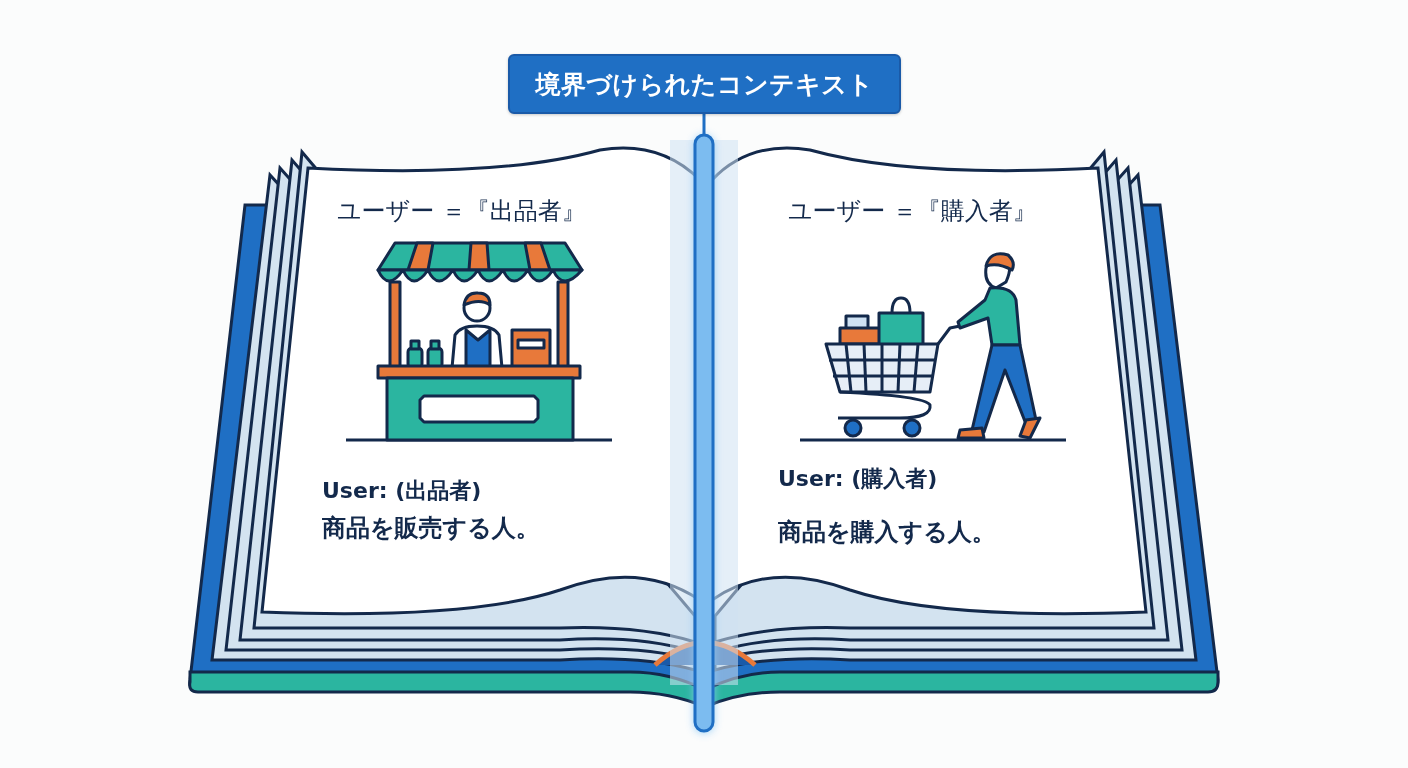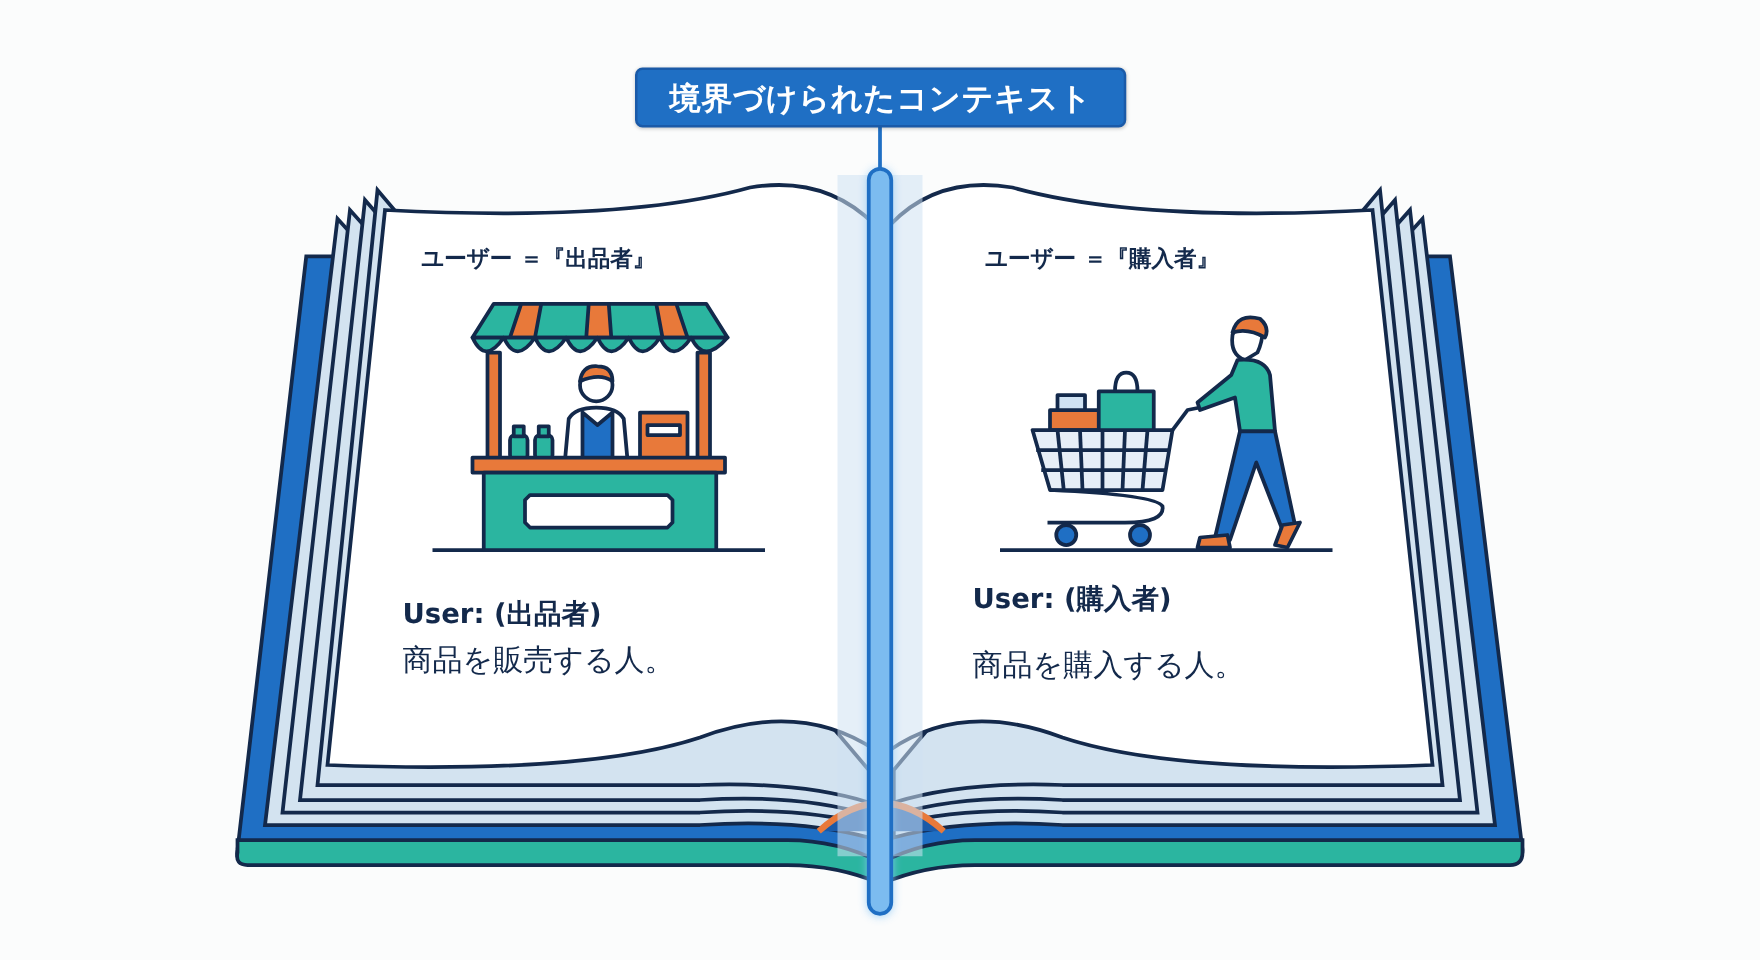--- a/index.html
+++ b/index.html
@@ -1,22 +1,22 @@
 <!DOCTYPE html>
 <html><head>
 <meta charset="utf-8">
 <style>
   html,body{margin:0;padding:0;background:#fbfcfc;}
   body{width:1408px;height:768px;position:relative;overflow:hidden;font-family:"DejaVu Sans","Liberation Sans",sans-serif;}
   #scene{position:absolute;left:0;top:0;}
-  .label-box{position:absolute;left:508px;top:54px;width:393px;height:48px;background:#1f6fc4;border:2px solid #1a5aa8;border-radius:6px;box-sizing:border-box;display:flex;align-items:center;justify-content:center;color:#fff;font-size:25px;font-weight:bold;letter-spacing:0.5px;box-shadow:0 1px 3px rgba(0,0,0,0.2);}
+  .label-box{position:absolute;left:508px;top:54px;width:393px;height:60px;background:#1f6fc4;border:2px solid #1a5aa8;border-radius:6px;box-sizing:border-box;display:flex;align-items:center;justify-content:center;color:#fff;font-size:25px;font-weight:bold;letter-spacing:0.5px;box-shadow:0 1px 3px rgba(0,0,0,0.2);}
   .txt{position:absolute;color:#13294b;white-space:nowrap;}
-  .heading{font-size:18px;font-weight:bold;text-align:right;}
+  .heading{font-size:24px;font-weight:normal;text-align:right;}
   .user-line{font-size:22px;font-weight:bold;}
-  .desc{font-size:24px;font-weight:normal;}
+  .desc{font-size:24px;font-weight:bold;}
 </style>
 </head>
 <body>
 
 <svg id="scene" width="1408" height="768" viewBox="0 0 1408 768">
   <defs>
     <filter id="glow" x="-50%" y="-10%" width="200%" height="120%">
       <feGaussianBlur stdDeviation="4"></feGaussianBlur>
     </filter>
   </defs>

